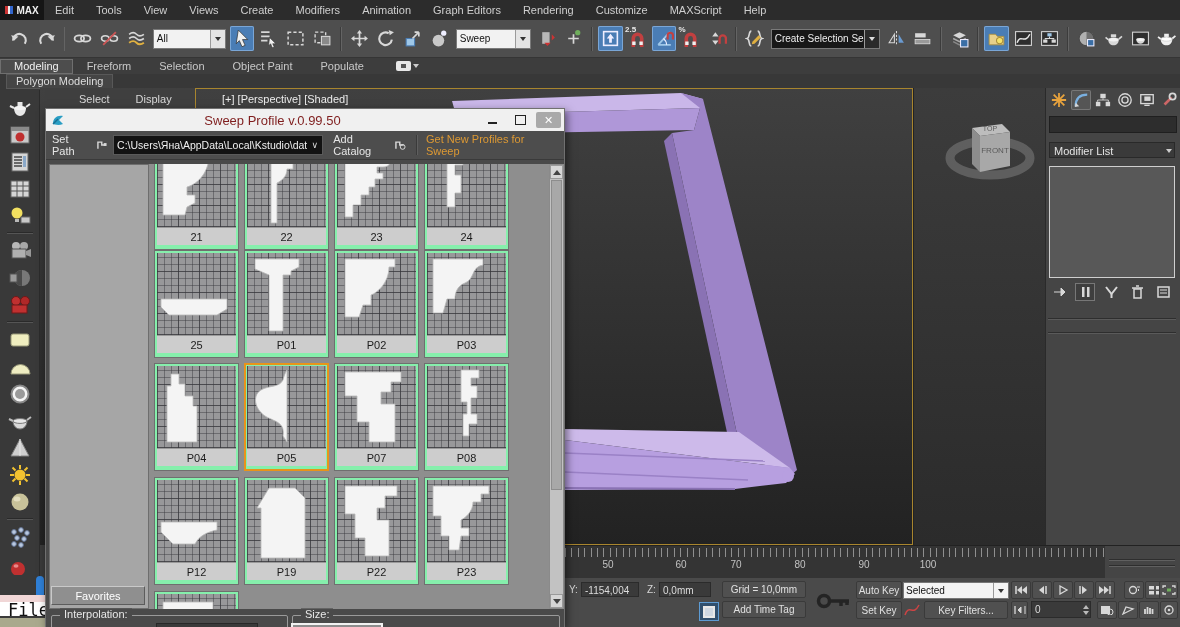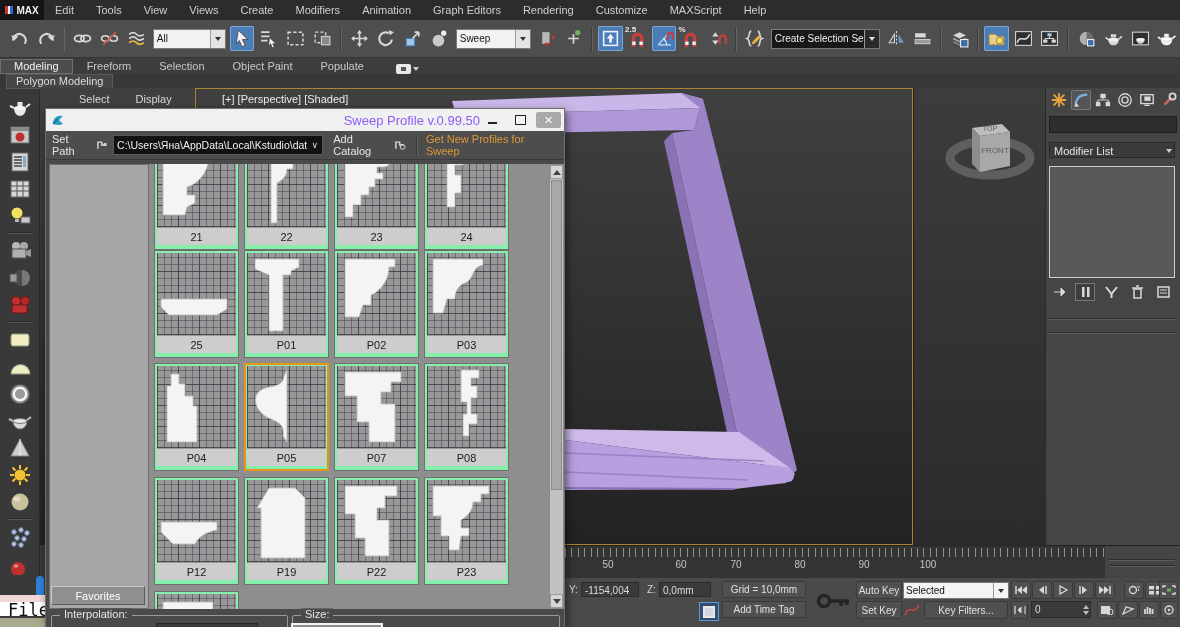--- a/index.html
+++ b/index.html
@@ -19,21 +19,21 @@
   .snaptext{position:absolute;left:0px;top:-1px;font-size:8px;font-weight:bold;color:#e8e8e8;}
   .tsep{width:1px;height:24px;background:#3c3c3c;border-right:1px solid #646464;margin:0 4px;}
   .tcombo{height:18px;background:#f2f2f2;border:1px solid #7a7a7a;color:#111;display:flex;align-items:center;margin:0 3px;font-size:10px;}
   .tcombo .cv{padding:0 3px;white-space:nowrap;overflow:hidden;}
   .tcombo .car{width:14px;height:100%;border-left:1px solid #9a9a9a;display:flex;align-items:center;justify-content:center;background:#e4e4e4;}
   .car i{width:0;height:0;border:3px solid transparent;border-top:4px solid #333;margin-top:3px;}
   .tcombo.darksel{background:#181818;color:#eee;}
   .tcombo.darksel .car{background:#2a2a2a;}
   .tcombo.darksel .car i{border-top-color:#ddd;}
   
-  #ribbon{left:0;top:58px;width:1180px;height:16px;background:#3d3d3d;display:flex;align-items:flex-end;}
+  #ribbon{left:0;top:58px;width:1180px;height:16px;background:#3d3d3d;display:flex;align-items:center;}
   .rtab{padding:0 14px;color:#c8c8c8;line-height:15px;}
   .rtab.active{background:#4d4d4d;box-shadow:inset 0 0 0 1px #6f6f6f;color:#f0f0f0;}
   #ribbon2{left:0;top:74px;width:1180px;height:16px;background:#383838;border-bottom:1px solid #2a2a2a;}
   #polytab{position:absolute;left:6px;top:0;height:15px;padding:0 10px;background:#454545;box-shadow:inset 0 0 0 1px #585858;color:#ddd;line-height:15px;}
   
   #lefttools{left:0;top:90px;width:40px;height:505px;background:#393939;border-right:1px solid #2b2b2b;display:flex;flex-direction:column;align-items:center;padding-top:4px;box-sizing:border-box;overflow:hidden;}
   .lico{width:30px;height:27px;display:flex;align-items:center;justify-content:center;flex:0 0 auto;}
   .lico svg{width:24px;height:22px;}
   .lsep{width:26px;height:1px;background:#2a2a2a;border-bottom:1px solid #555;margin:3px 0;flex:0 0 auto;}
   #bluehandle{left:36px;top:576px;width:8px;height:34px;background:#2f7fd6;border-radius:4px;}
@@ -74,21 +74,21 @@
   .sbtn3d{position:absolute;background:#505050;border:1px solid #3a3a3a;border-radius:2px;color:#e0e0e0;font-size:10px;display:flex;align-items:center;justify-content:center;box-sizing:border-box;}
   .pbtn{position:absolute;width:20px;height:18px;background:#505050;border:1px solid #3a3a3a;border-radius:2px;display:flex;align-items:center;justify-content:center;box-sizing:border-box;}
   .pbtn svg{width:14px;height:10px;}
   #selcombo{position:absolute;left:338px;top:4px;width:106px;height:17px;background:#f4f4f4;border:1px solid #777;color:#111;font-size:10px;display:flex;align-items:center;box-sizing:border-box;}
   #selcombo .cv{flex:1;padding-left:2px;}
   #isolate{position:absolute;left:134px;top:24px;width:18px;height:17px;background:#31506e;border:1px solid #5d9bd3;display:flex;align-items:center;justify-content:center;}
   #isolate div{width:8px;height:8px;border:2px solid #e8e8e8;background:#cfd8e2;}
   
   #dialog{left:45px;top:108px;width:520px;height:519px;background:#4a4a4a;border:1px solid #707070;box-shadow:2px 3px 8px rgba(0,0,0,.5);box-sizing:border-box;}
   #dlgtitle{position:absolute;left:0;top:0;width:518px;height:22px;background:#f0f0f0;display:flex;align-items:center;}
-  #dlgtitle .ttl{flex:1;text-align:right;color:#8b5cf6;font-size:13px;}
+  #dlgtitle .ttl{flex:1;text-align:center;color:#7f1d1d;font-size:13px;}
   .winbtn{width:25px;height:16px;display:flex;align-items:center;justify-content:center;margin-right:3px;}
   #closebtn{background:#a9a9a9;border-radius:2px;color:#fff;font-size:11px;}
   #minbtn div{width:9px;height:2px;background:#222;margin-top:6px;}
   #maxbtn div{width:9px;height:8px;border:1.5px solid #222;}
   #dlgtoolbar{position:absolute;left:0;top:22px;width:518px;height:28px;background:#4d4d4d;border-bottom:1px solid #3a3a3a;display:flex;align-items:center;}
   #setpath{display:flex;align-items:center;gap:3px;padding:0 6px;color:#e6e6e6;}
   #pathcombo{width:212px;height:18px;background:#121212;border:1px solid #5a5a5a;color:#f0f0f0;font-size:10.5px;display:flex;align-items:center;}
   #pathcombo .cv{flex:1;padding-left:3px;white-space:nowrap;overflow:hidden;}
   #pathcombo .car{width:15px;text-align:center;color:#ddd;font-size:9px;}
   #addcatalog{display:flex;align-items:center;gap:3px;padding:0 10px;color:#e6e6e6;}

